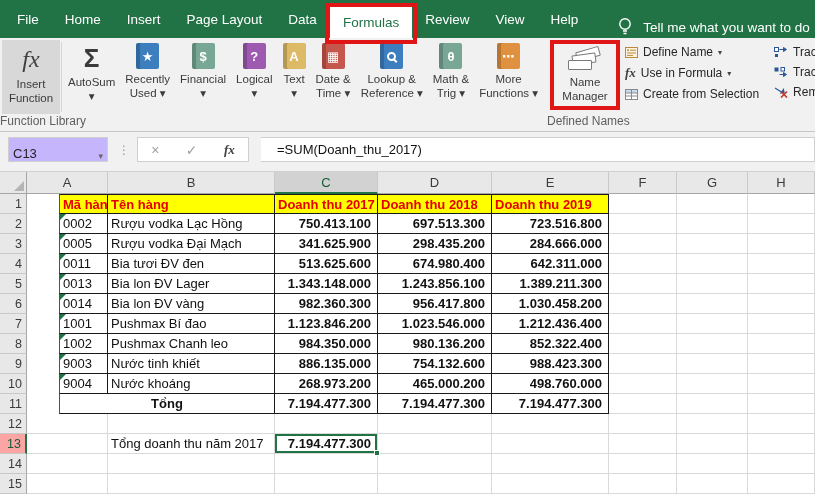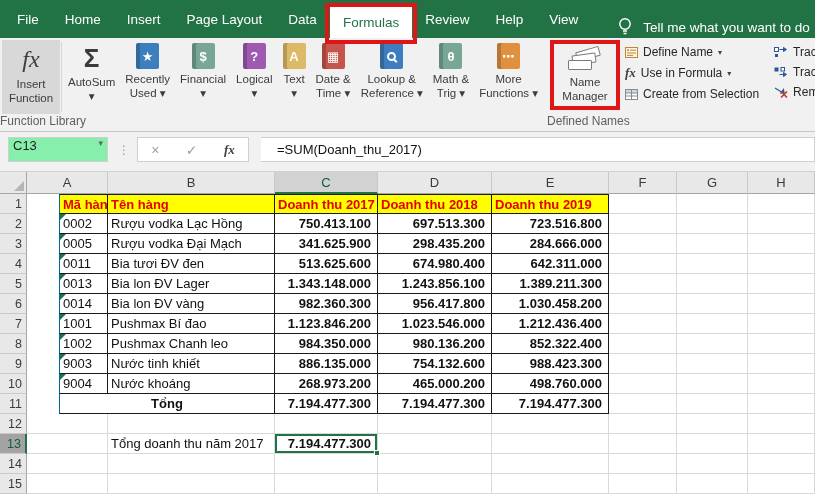--- a/index.html
+++ b/index.html
@@ -57,22 +57,22 @@
     padding-top:5px; gap:6px; }
   .srow { display:flex; align-items:center; gap:5px; font-size:12px; color:#262626;
     white-space:nowrap; padding:0 2px; }
   .sarrow { font-size:8px; color:#444; }
   .fxsmall { font-family:"Liberation Serif","DejaVu Serif",serif; font-style:italic;
     font-size:13px; color:#404040; font-weight:bold; }
 
   
   .fbar { height:40px; background:#f1f1f1; border-bottom:1px solid #d0d0d0;
     display:flex; align-items:center; padding:0 0 4px 8px; }
-  .namebox { width:100px; height:25px; background:#86efac; border:1px solid #cfcfcf;
-    display:flex; align-items:flex-start; font-size:13px; color:#222; padding:0 4px; }
+  .namebox { width:100px; height:25px; background:#c4b5fd; border:1px solid #cfcfcf;
+    display:flex; align-items:flex-end; font-size:13px; color:#222; padding:0 4px; }
   .namebox span:first-child { flex:1; }
   .nbarrow { font-size:9px; color:#666; }
   .vdots { color:#9a9a9a; font-size:12px; margin:0 8px 0 10px; letter-spacing:-1px; }
   .fbtns { width:112px; height:25px; background:#fff; border:1px solid #cfcfcf;
     display:flex; align-items:center; justify-content:space-around; }
   .fbx { color:#a0a0a0; font-size:14px; }
   .fbc { color:#a0a0a0; font-size:14px; }
   .ffield { flex:1; height:25px; background:#fff; border:1px solid #cfcfcf;
     border-left:none; margin-left:12px; display:flex; align-items:center;
     font-size:13px; color:#111; padding-left:16px; }
@@ -85,21 +85,21 @@
     border-bottom:1px solid #a6a6a6; position:relative; }
   .ctri { position:absolute; right:2px; bottom:2px; width:0; height:0;
     border-left:10px solid transparent; border-bottom:10px solid #b5b5b5; }
   .hc { background:#e8e8e8; border-right:1px solid #c9c9c9;
     border-bottom:1px solid #a6a6a6; display:flex; align-items:center;
     justify-content:center; font-size:13px; color:#3b3b3b; }
   .hcs { background:#d2d2d2; border-bottom:2px solid #217346; color:#135c36; }
   .rh { background:#e8e8e8; border-bottom:1px solid #c9c9c9;
     border-right:1px solid #a6a6a6; display:flex; align-items:center;
     justify-content:flex-end; padding-right:4px; font-size:12.5px; color:#3b3b3b; }
-  .rhs { background:#a3a3a3; border-right:2px solid #217346; color:#135c36; }
+  .rhs { background:#fca5a5; border-right:2px solid #217346; color:#135c36; }
   .c { background:#fff; border-right:1px solid #d9d9d9; border-bottom:1px solid #d9d9d9;
     display:flex; align-items:center; font-size:13px; color:#111;
     padding:0 3px; white-space:nowrap; position:relative; }
   .t { border-right:1px solid #1a1a1a; border-bottom:1px solid #1a1a1a; }
   .lt { border-left:1px solid #0369a1;margin-left:32px; }
   .tt { border-top:1px solid #1a1a1a; }
   .y { background:#ffff00; color:#e60000; font-weight:bold; }
   .n { justify-content:flex-end; padding-right:6px;font-weight:bold; }
   .b { font-weight:bold; }
   .m { grid-column:span 2; justify-content:center; }
@@ -116,22 +116,22 @@
   <div class="tab">File</div>
   <div class="tab">Home</div>
   <div class="tab">Insert</div>
   <div class="tab">Page Layout</div>
   <div class="tab">Data</div>
   <div class="tab active">
     <span>Formulas</span>
     <i class="tab-annot"></i>
   </div>
   <div class="tab">Review</div>
+  <div class="tab">View</div>
   <div class="tab">Help</div>
-  <div class="tab">View</div>
   <div class="tellme">
     <svg width="16" height="22" viewBox="0 0 16 22">
       <circle cx="8" cy="8" r="5.2" fill="none" stroke="#fff" stroke-width="1.4"></circle>
       <path d="M6 15h4 M6.5 17.5h3" stroke="#fff" stroke-width="1.4" fill="none"></path>
     </svg>
     <span>Tell me what you want to do</span>
   </div>
 </div>
 
 <div class="ribbon">

